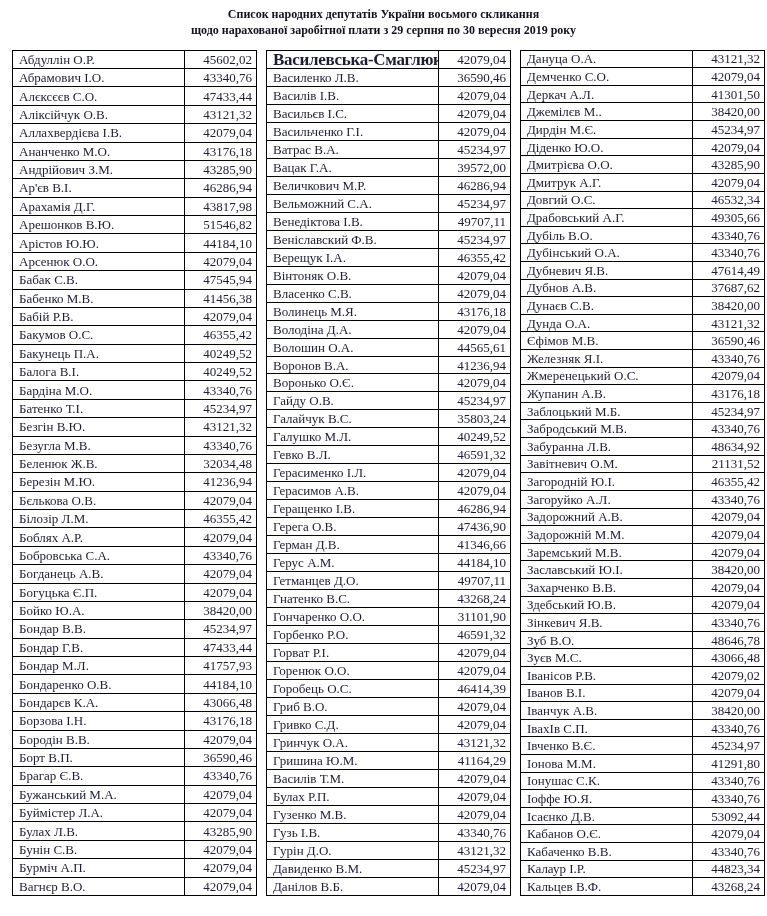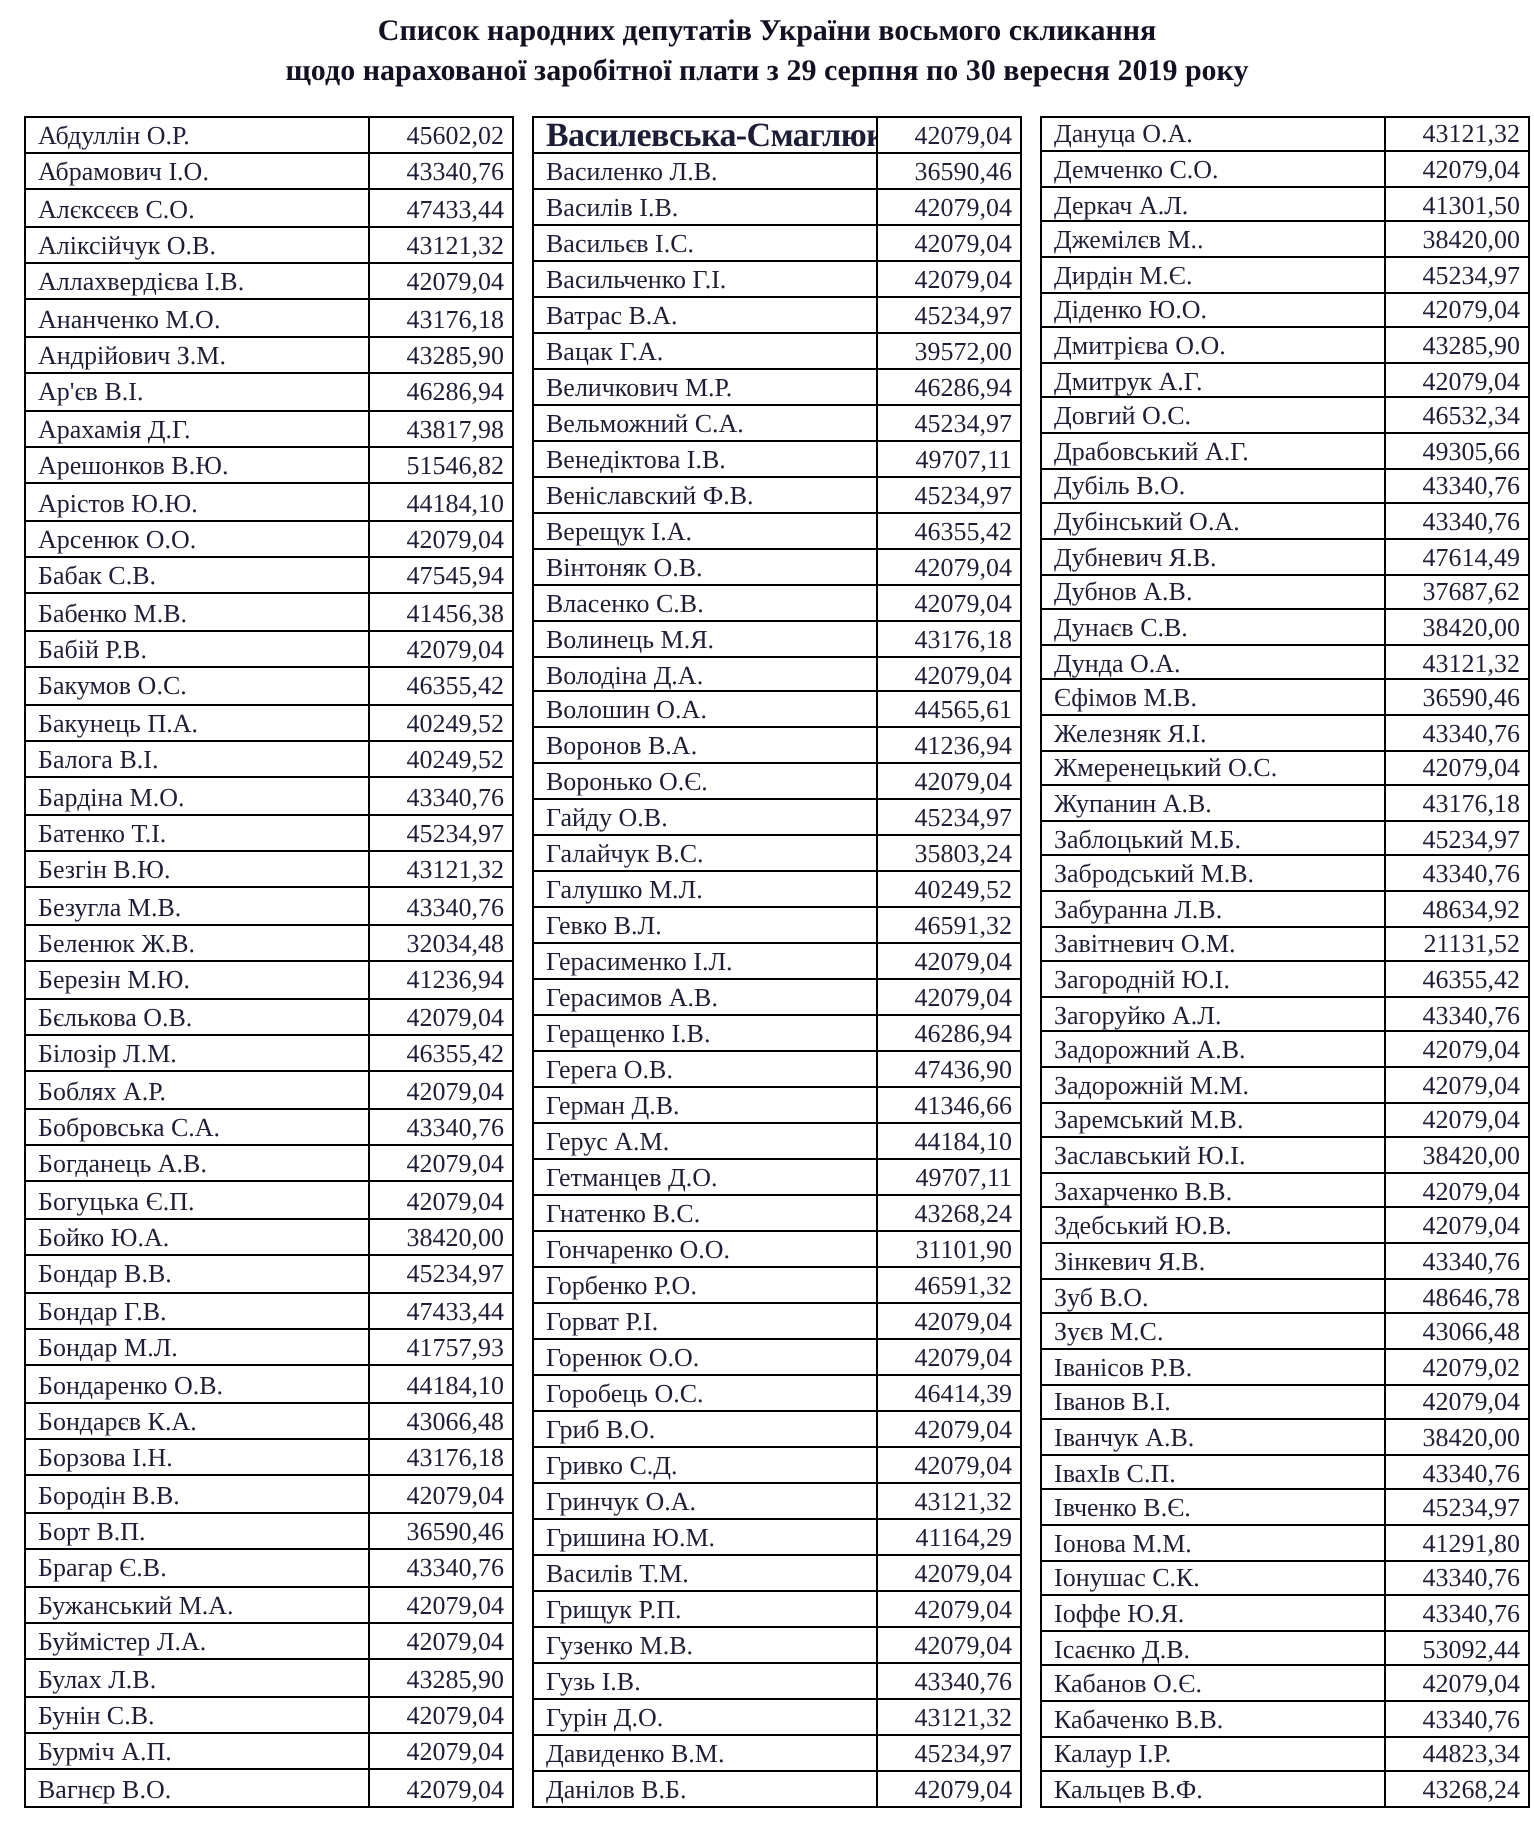--- a/index.html
+++ b/index.html
@@ -7,21 +7,21 @@
     width: 767px;
     background: #ffffff;
     font-family: "Liberation Serif", "DejaVu Serif", serif;
     color: #1d1d35;
   }
   body { height: 916px; overflow: hidden; }
   .title-block {
     padding-top: 7px;
     text-align: center;
     font-weight: bold;
-    font-size: 15px;
+    font-size: 12px;
     line-height: 1.32;
     color: #111122;
   }
   .tables-wrap {
     display: flex;
     gap: 9px;
     margin: 11px 5px 0 12px;
   }
   table.salary-table {
     border-collapse: collapse;
@@ -408,21 +408,21 @@
         </tr>
         <tr>
           <td class="name">Гришина Ю.М.</td>
           <td class="value">41164,29</td>
         </tr>
         <tr>
           <td class="name">Василів Т.М.</td>
           <td class="value">42079,04</td>
         </tr>
         <tr>
-          <td class="name">Грищук Р.П.</td>
+          <td class="name">Булах Р.П.</td>
           <td class="value">42079,04</td>
         </tr>
         <tr>
           <td class="name">Гузенко М.В.</td>
           <td class="value">42079,04</td>
         </tr>
         <tr>
           <td class="name">Гузь І.В.</td>
           <td class="value">43340,76</td>
         </tr>

